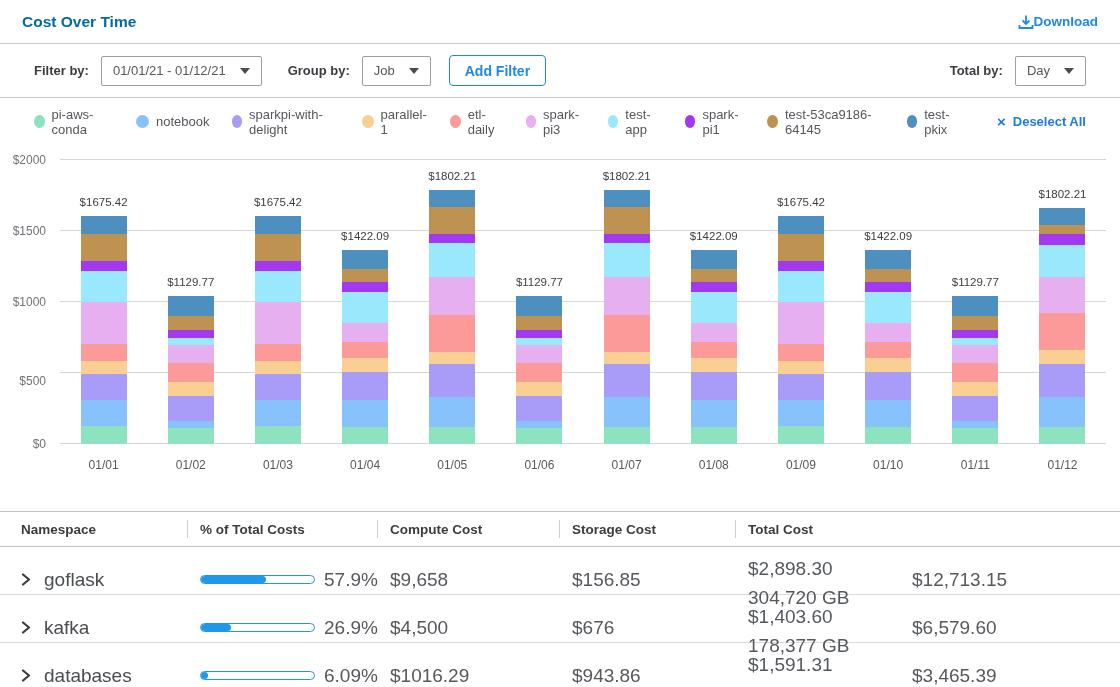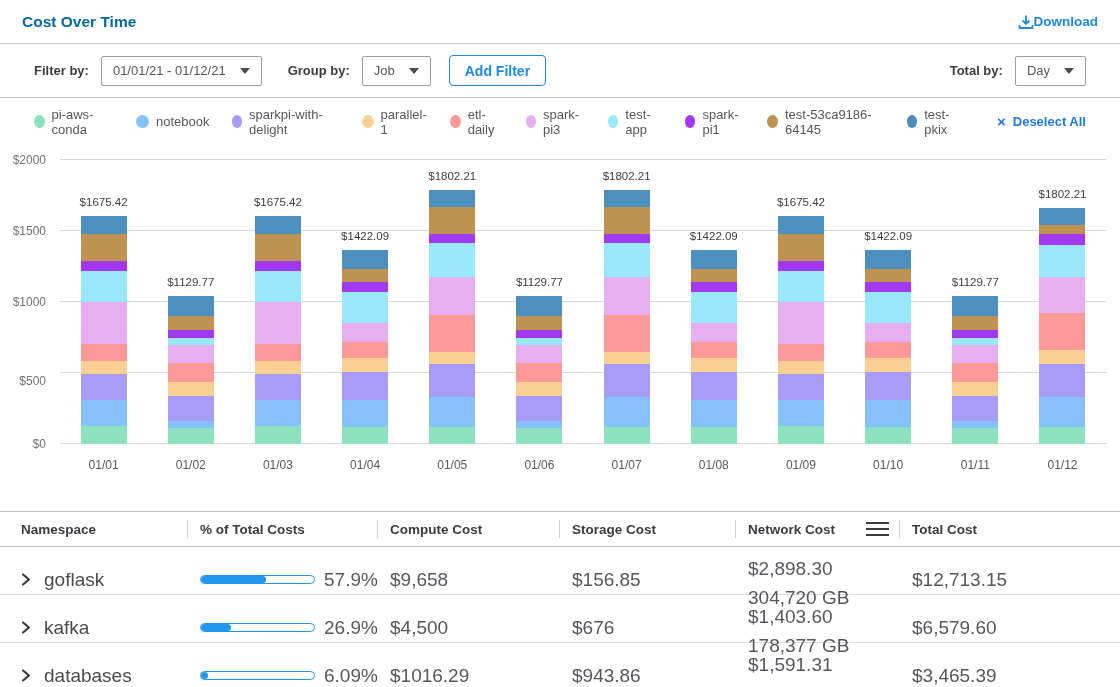--- a/index.html
+++ b/index.html
@@ -368,28 +368,20 @@
       <div class="ytick" style="top: 86px;">$1500</div>
       <div class="ytick" style="top: 15px;">$2000</div>
     </div>
 
   <div class="table">
     <div class="thead grid-cols">
       <div class="th">Namespace</div>
       <div class="th">% of Total Costs</div>
       <div class="th">Compute Cost</div>
       <div class="th">Storage Cost</div>
-      <div class="th">
-        <span>Network  Cost</span>
-        <span class="hamburger">
-            <i></i>
-            <i></i>
-            <i></i>
-          </span>
-      </div>
       <div class="th">Total Cost</div>
     </div>
     <div id="tbody">
         <div class="trow grid-cols">
     <div class="td namespace">
       <span class="chev">
         <svg width="10" height="13" viewBox="0 0 10 13">
                 <path d="M2 1.5 L8 6.5 L2 11.5" stroke="#3a3d40" stroke-width="2.2" fill="none" stroke-linecap="round" stroke-linejoin="round"></path>
               </svg>
       </span>

